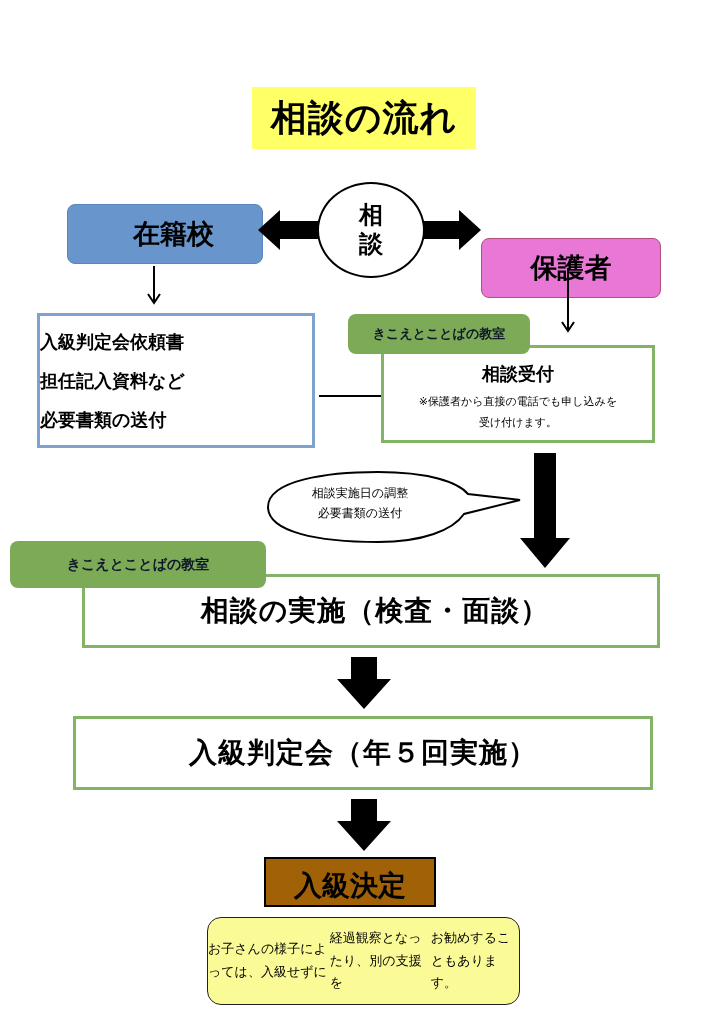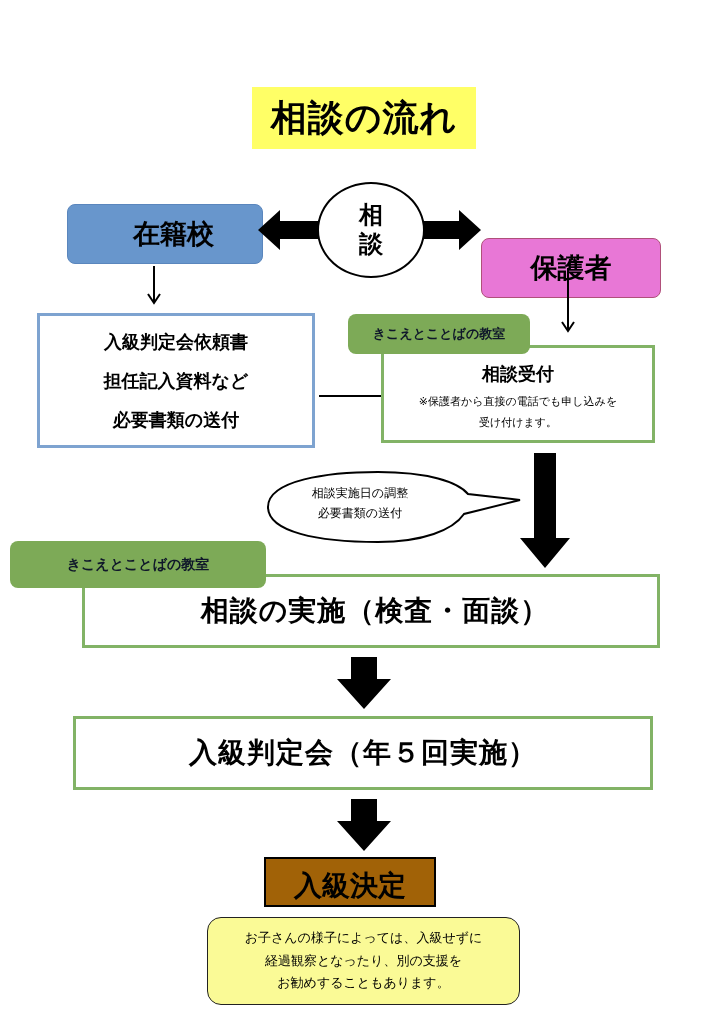--- a/index.html
+++ b/index.html
@@ -15,41 +15,41 @@
                 font-size: 27px; font-weight: 700; padding-left: 17px; }
   .box-parent { left: 481px; top: 202px; width: 178px; height: 58px; background: #e877d6;
                 border: 1px solid #b0507a; border-radius: 8px;
                 display: flex; align-items: center; justify-content: center;
                 font-size: 27px; font-weight: 700; margin-top: 36px; }
   .circle { left: 317px; top: 182px; width: 104px; height: 92px; border: 2px solid #000;
             border-radius: 50%; background: #fff; display: flex; flex-direction: column;
             align-items: center; justify-content: center; font-size: 24px; font-weight: 700; line-height: 1.2; }
   .box-docs { left: 37px; top: 313px; width: 278px; height: 135px; border: 3px solid #7ea3d0;
               background: #fff; display: flex; flex-direction: column; justify-content: space-around;
-              align-items: center; padding: 6px 0; box-sizing: border-box; font-size: 18px; font-weight: 700; }
+              align-items: flex-start; padding: 6px 0; box-sizing: border-box; font-size: 18px; font-weight: 700; }
   .tag-green { background: #7daa57; border-radius: 8px; display: flex; align-items: center; justify-content: center;
                font-weight: 700; color: #0f172a; }
   .tag1 { left: 348px; top: 314px; width: 182px; height: 40px; font-size: 13px; }
   .box-reception { left: 381px; top: 345px; width: 274px; height: 98px; border: 3px solid #82b366;
                    background: #fff; box-sizing: border-box; display: flex; flex-direction: column; align-items: center; }
   .reception-title { font-size: 18px; font-weight: 700; margin-top: 14px; }
   .reception-note { font-size: 11px; margin-top: 6px; text-align: center; line-height: 1.9; }
   .bubble-text { left: 280px; top: 483px; width: 160px; text-align: center; font-size: 12px; line-height: 1.7; }
   .tag2 { left: 10px; top: 541px; width: 256px; height: 47px; font-size: 14px; }
   .box-consult { left: 82px; top: 574px; width: 578px; height: 74px; border: 3px solid #82b366;
                  background: #fff; box-sizing: border-box; display: flex; align-items: center; justify-content: center;
                  font-size: 28px; font-weight: 700; letter-spacing: 1px; padding-left: 8px; }
   .box-judge { left: 73px; top: 716px; width: 580px; height: 74px; border: 3px solid #82b366;
                background: #fff; box-sizing: border-box; display: flex; align-items: center; justify-content: center;
                font-size: 28px; font-weight: 700; letter-spacing: 1px; }
   .box-decision { left: 264px; top: 857px; width: 172px; height: 50px; background: #a16207; border: 2px solid #000;
                   box-sizing: border-box; display: flex; align-items: flex-end; justify-content: center;
                   font-size: 28px; font-weight: 700; }
   .box-note { left: 207px; top: 917px; width: 313px; height: 88px; background: #fafa96; border: 1.5px solid #222;
-              border-radius: 14px; box-sizing: border-box; display: flex; flex-direction: column;
+              border-radius: 14px; box-sizing: border-box; display: flex; 
               align-items: center; justify-content: center; font-size: 13px; line-height: 1.75; }
   svg.abs { overflow: visible; }
 </style>
 </head>
 <body>
 
 <div class="abs title">相談の流れ</div>
 
 <div class="abs box-school">
   <span>在籍校</span>

